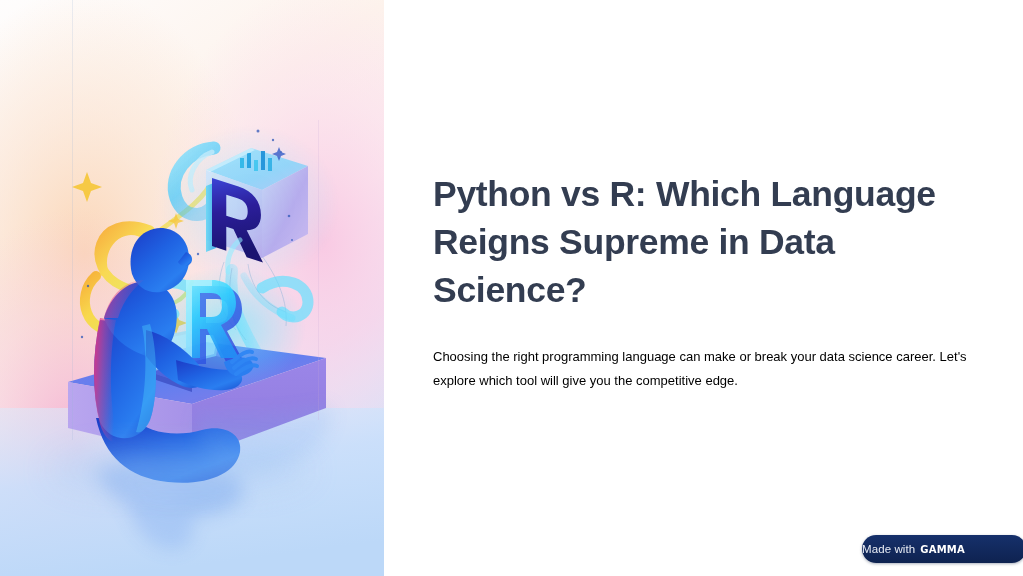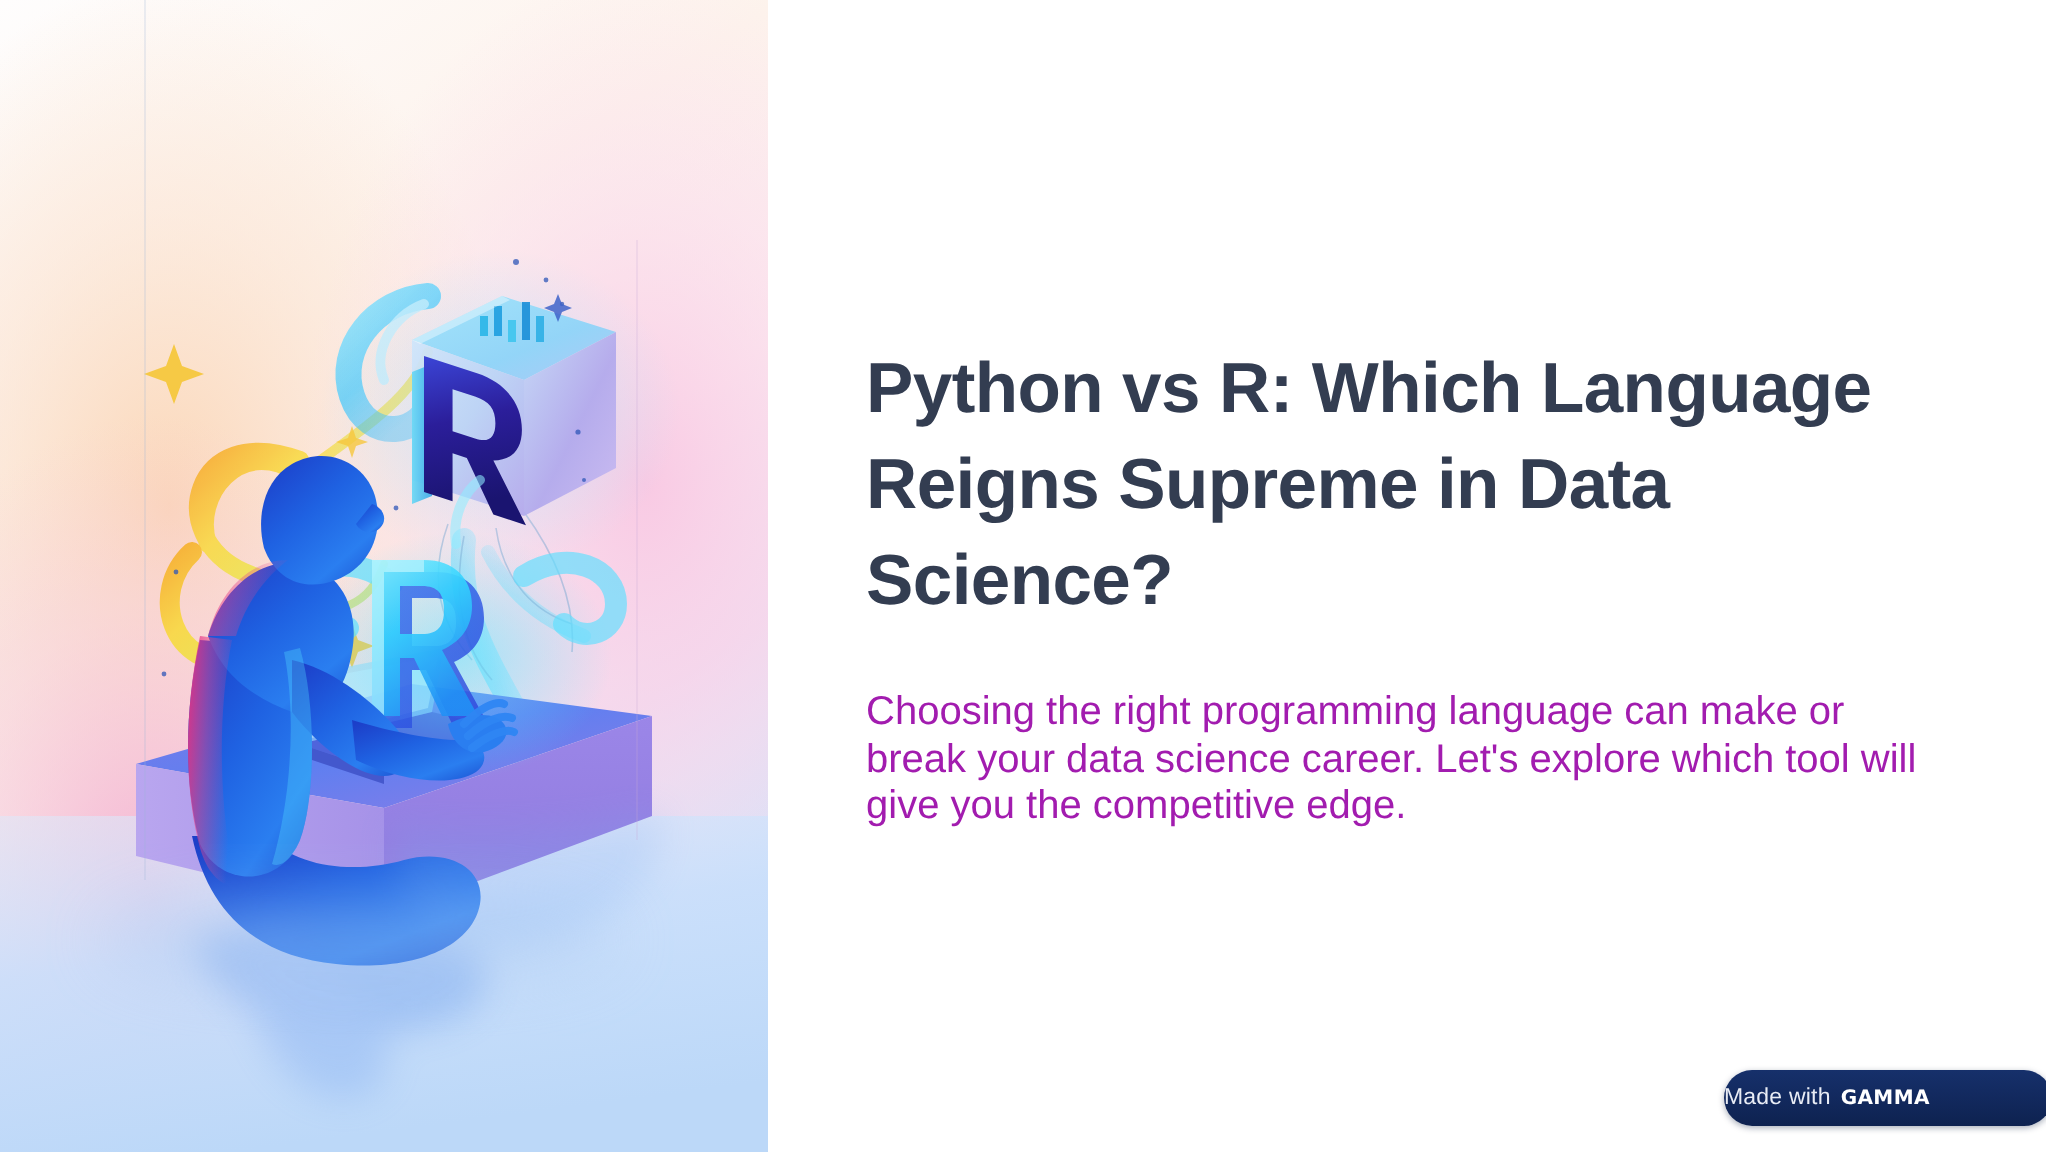--- a/index.html
+++ b/index.html
@@ -48,24 +48,24 @@
     font-size:35.5px;
     line-height:48px;
     font-weight:700;
     letter-spacing:-0.3px;
     color:#333d51;
   }
 
   .slide-subtitle {
     margin-top:31px;
     font-family:"Liberation Sans", sans-serif;
-    font-size:20px;
+    font-size:13px;
     line-height:23.5px;
     font-weight:400;
-    color:#a21caf;
+    color:#000000;
     width:535px;
   }
 
   
   .gamma-badge {
     position:absolute;
     left:862px;
     top:535px;
     width:164px;
     height:28px;

